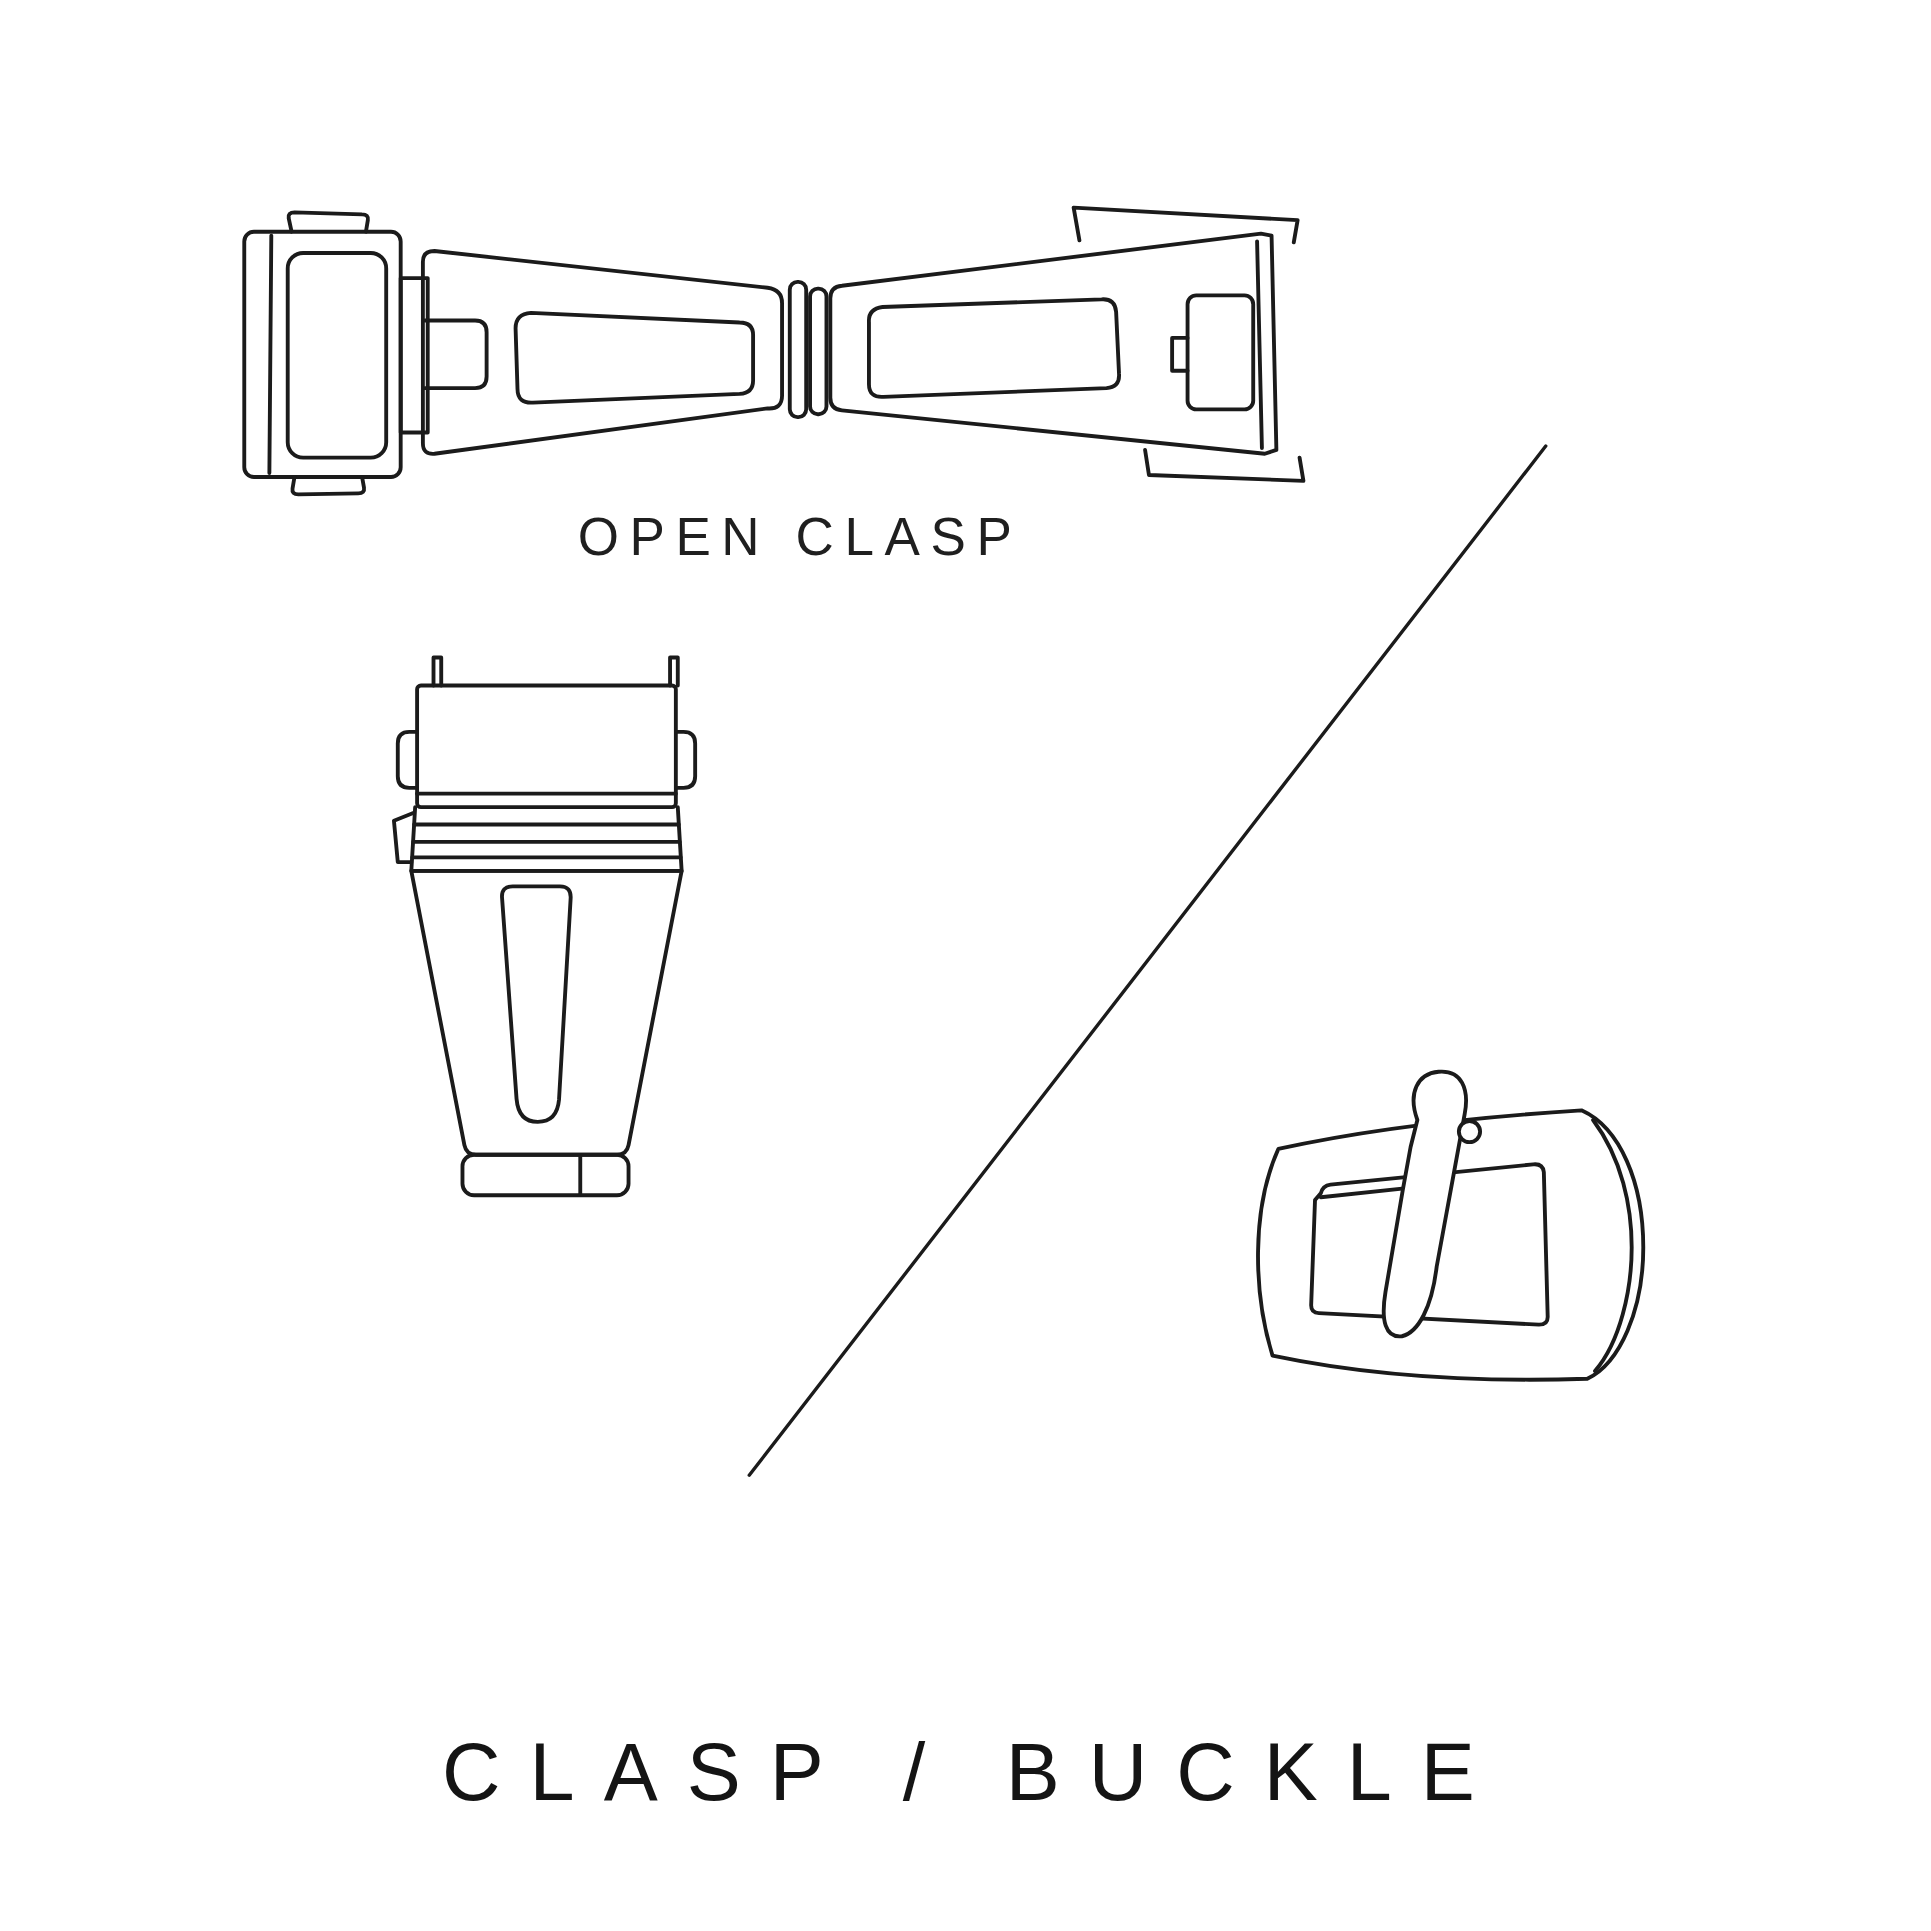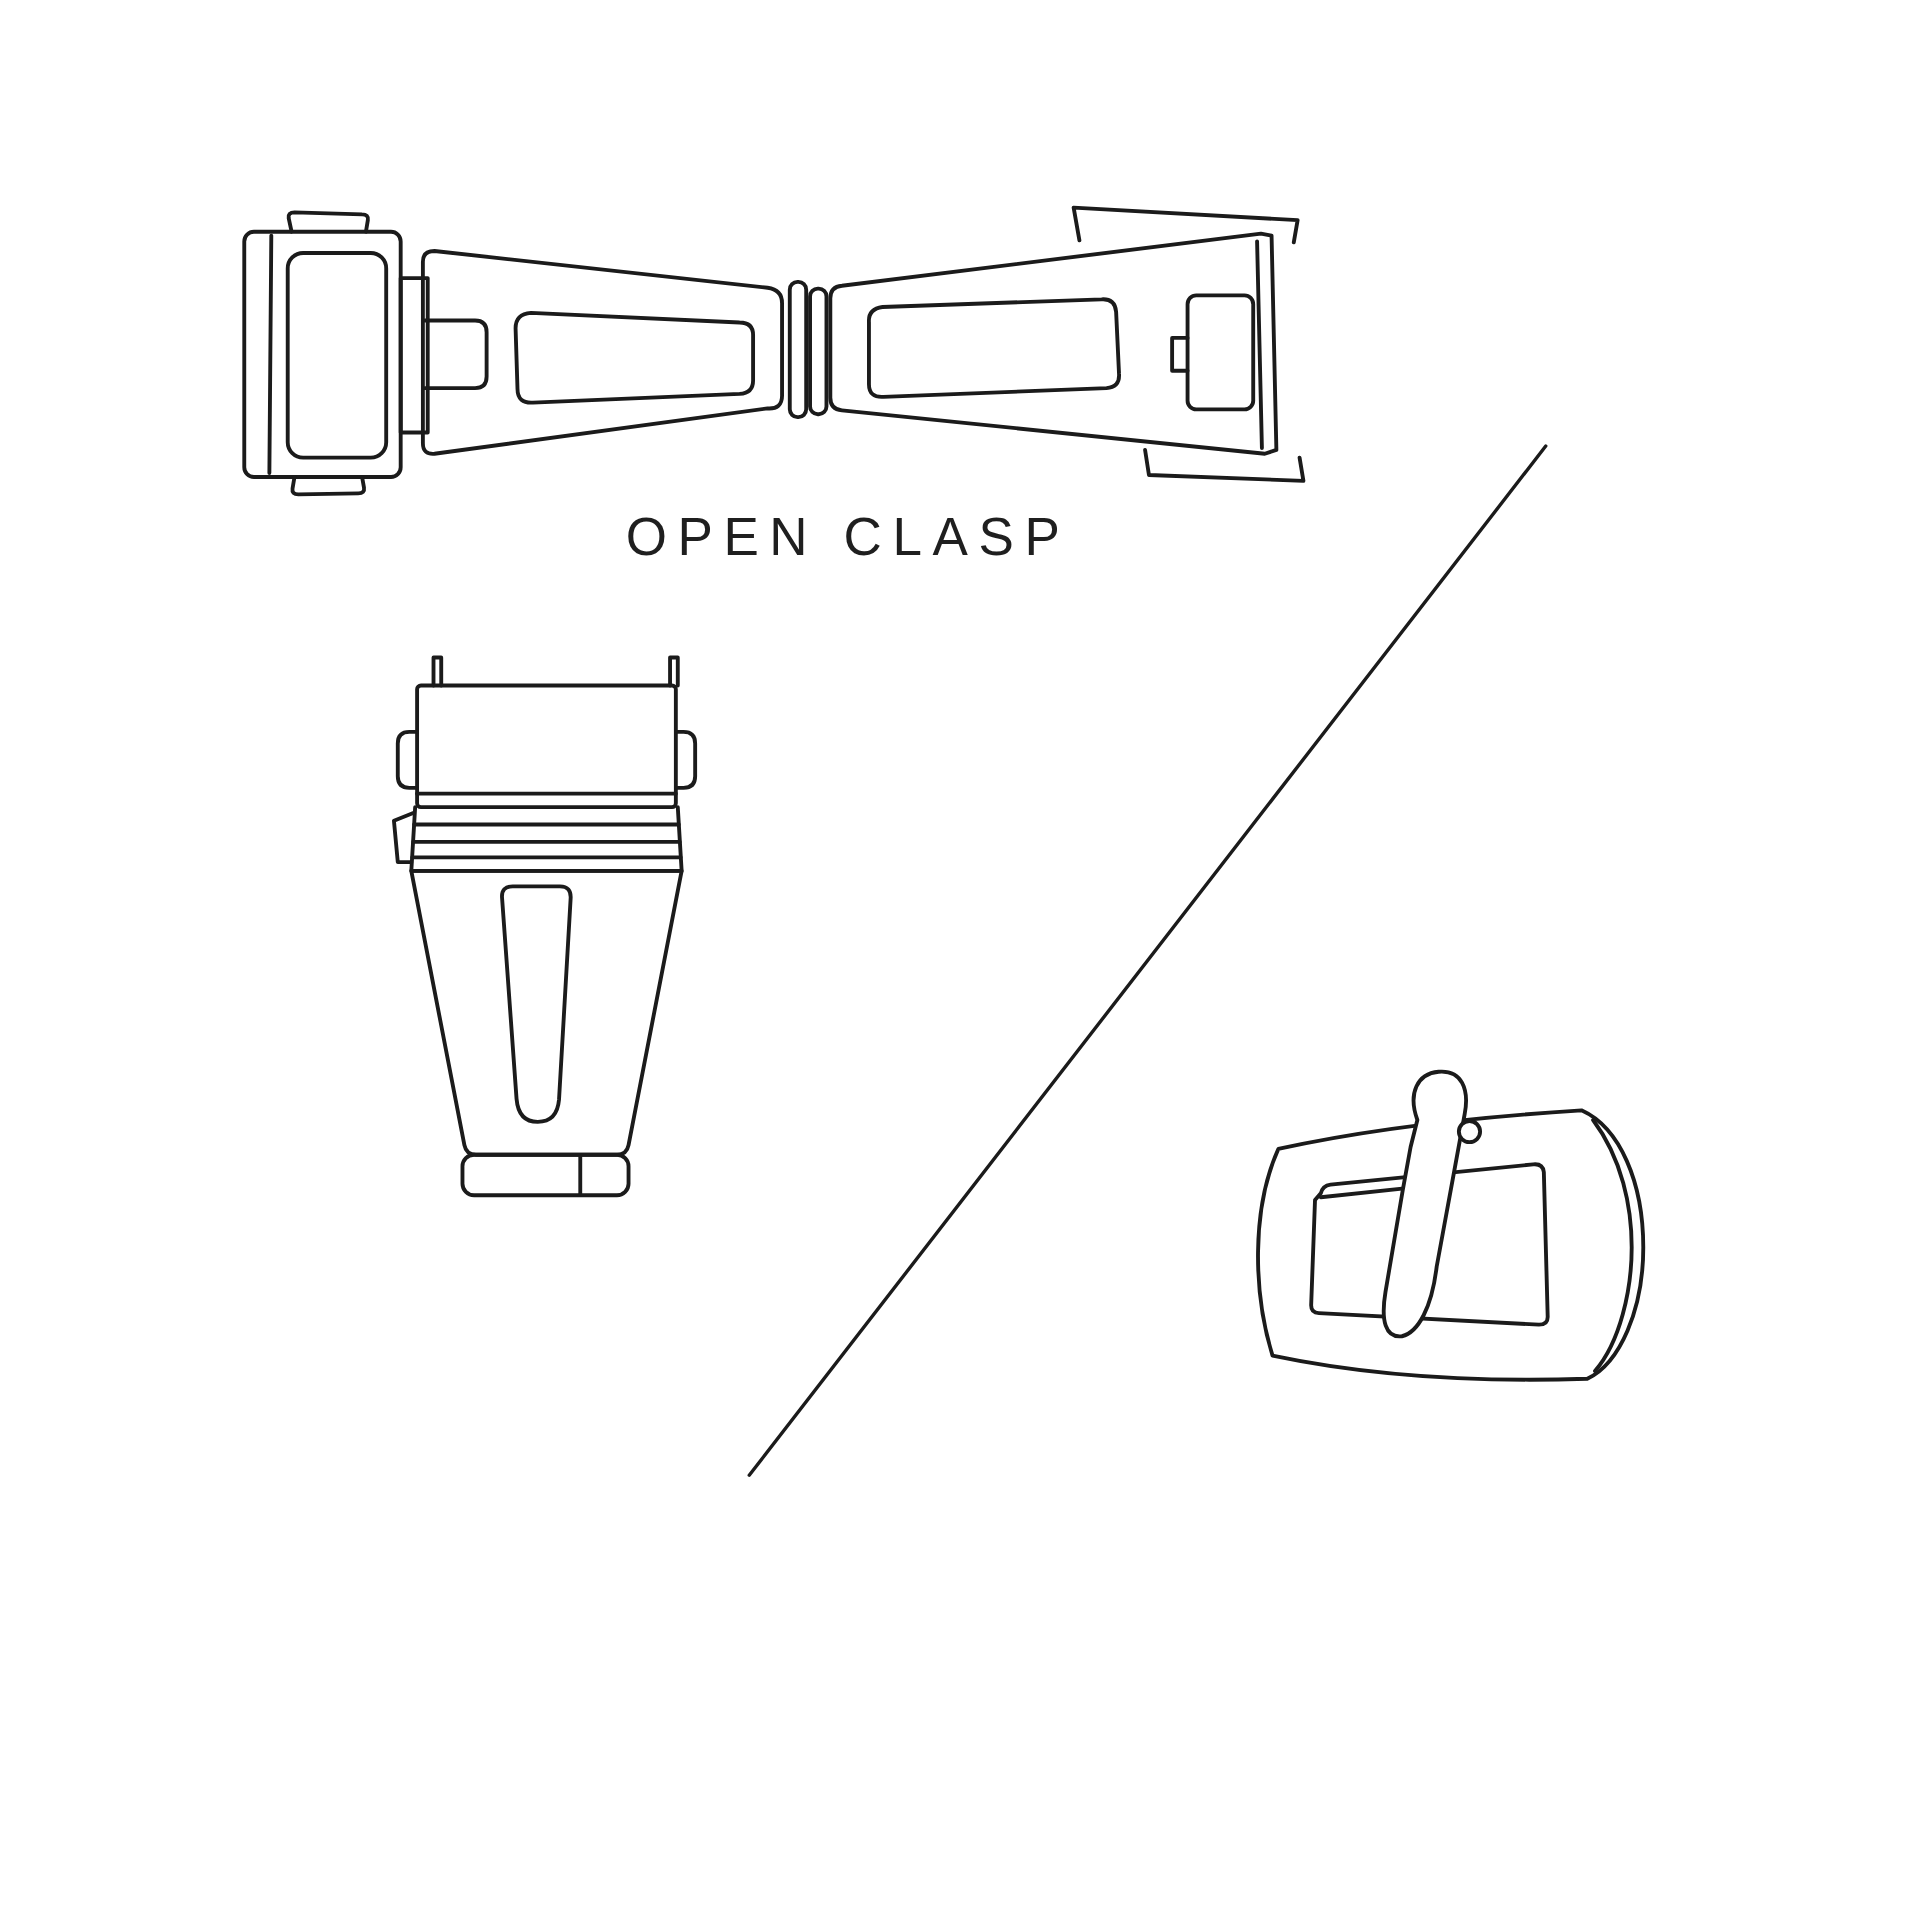--- a/index.html
+++ b/index.html
@@ -24,21 +24,21 @@
   }
   .caption {
     position: absolute;
     transform: translateX(-50%);
     white-space: nowrap;
     color: #1f1f1f;
     font-size: 53px;
     letter-spacing: 10.6px;
     font-weight: 400;
   }
-  .caption.open-clasp  { left: 848px;  top: 506px; }
+  .caption.open-clasp  { left: 800px;  top: 506px; }
   .caption.closed      { left: 538px;  top: 1242px; }
   .main-title {
     position: absolute;
     left: 973px;
     top: 1726px;
     transform: translateX(-50%);
     white-space: nowrap;
     color: #141414;
     font-size: 81px;
     letter-spacing: 29px;
@@ -100,15 +100,16 @@
       <path d="M 1324 1190 Q 1450 1162 1638 1150 C 1678 1168 1702 1225 1702 1292 C 1702 1356 1678 1412 1644 1428 Q 1460 1434 1318 1404 C 1298 1340 1296 1252 1324 1190 Z"></path>
       <path d="M 1368 1236 Q 1370 1228 1378 1227 L 1588 1206 Q 1598 1205 1599 1214 L 1603 1364 Q 1603 1372 1594 1372 L 1366 1360 Q 1358 1360 1358 1352 L 1362 1243 Z"></path>
       <path d="M 1650 1160 C 1680 1200 1690 1250 1690 1292 C 1690 1336 1678 1390 1652 1420"></path>
       <path d="M 1368 1240 L 1462 1230"></path>
       <path fill="#ffffff" d="M 1468 1160 C 1458 1132 1468 1112 1490 1110 C 1514 1108 1522 1128 1517 1154 L 1506 1214 L 1488 1312 C 1483 1354 1469 1380 1452 1384 C 1435 1386 1430 1368 1435 1338 L 1453 1232 L 1461 1188 Z"></path>
       <circle fill="#ffffff" cx="1522" cy="1172" r="11"></circle>
     </g>
   </svg>
 
   <div class="caption open-clasp">OPEN CLASP</div>
+  <div class="main-title">CLASP / BUCKLE</div>
 
 </div>
 
 
 </body></html>

